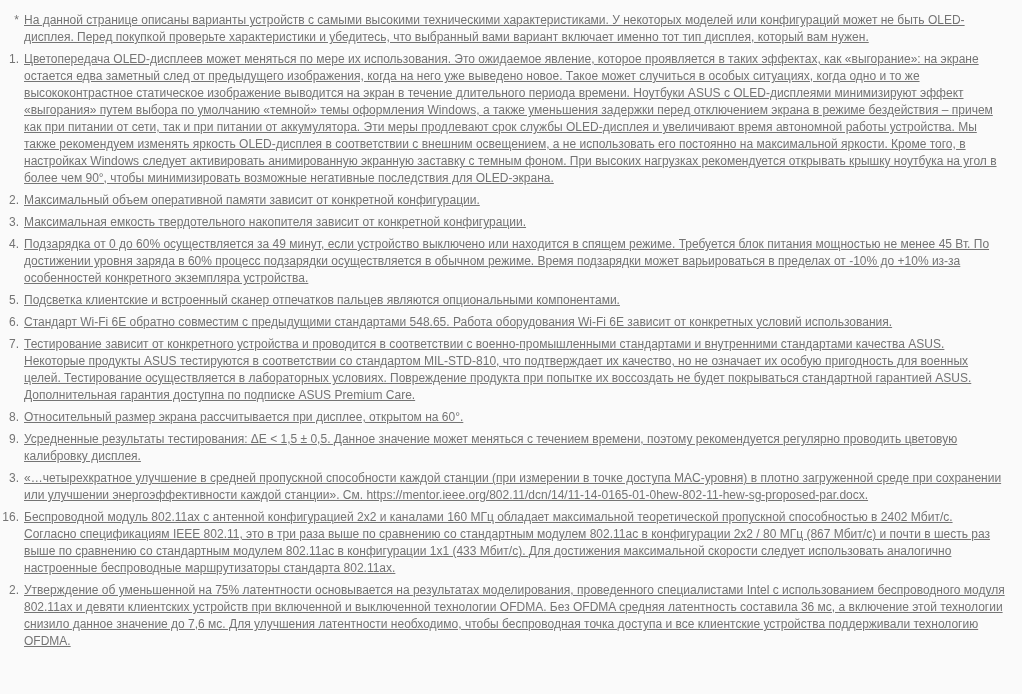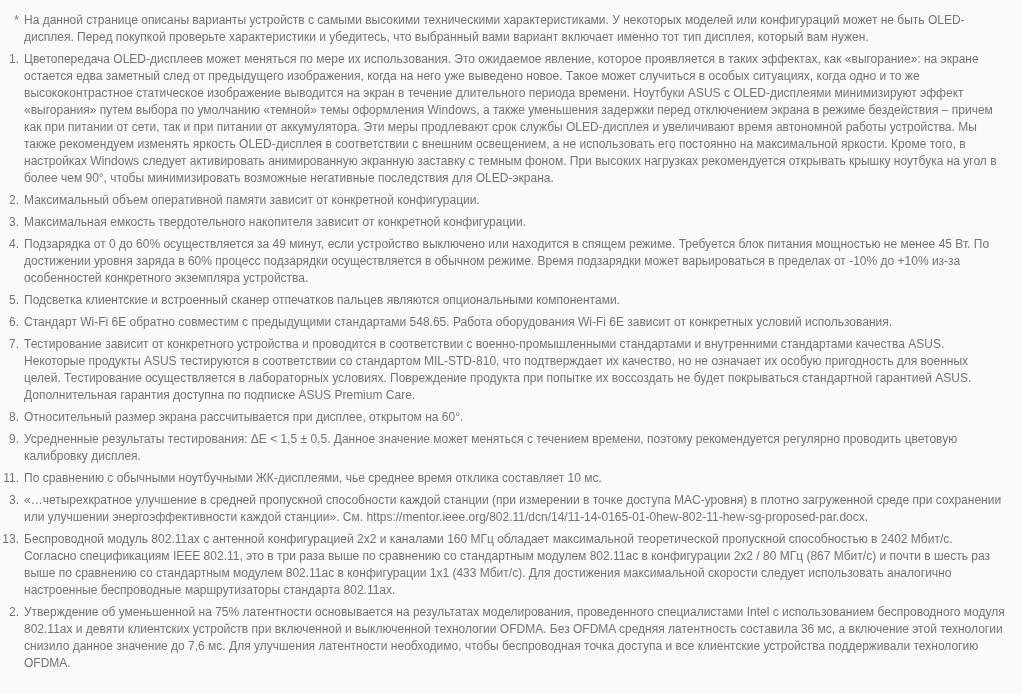--- a/index.html
+++ b/index.html
@@ -32,20 +32,21 @@
     position: absolute;
     left: 0;
     top: 0;
     width: 19px;
     text-align: right;
     white-space: nowrap;
   }
   .fn-text {
     margin: 0;
     text-align: left;
+    text-decoration: underline;
   }
 </style>
 </head>
 <body>
 
 <div class="page">
 
   <div class="fn">
     <span class="fn-marker">*</span>
     <p class="fn-text">На данной странице описаны варианты устройств с самыми высокими техническими характеристиками. У некоторых моделей или конфигураций может не быть OLED-дисплея. Перед покупкой проверьте характеристики и убедитесь, что выбранный вами вариант включает именно тот тип дисплея, который вам нужен.</p>
@@ -90,32 +91,28 @@
     <span class="fn-marker">8.</span>
     <p class="fn-text">Относительный размер экрана рассчитывается при дисплее, открытом на 60°.</p>
   </div>
 
   <div class="fn">
     <span class="fn-marker">9.</span>
     <p class="fn-text">Усредненные результаты тестирования: ΔE &lt; 1,5 ± 0,5. Данное значение может меняться с течением времени, поэтому рекомендуется регулярно проводить цветовую калибровку дисплея.</p>
   </div>
 
 
-  <div class="fn">
-    <span class="fn-marker">11.</span>
-    <p class="fn-text">По сравнению с обычными ноутбучными ЖК-дисплеями, чье среднее время отклика составляет 10 мс.</p>
-  </div>
 
   <div class="fn">
     <span class="fn-marker">3.</span>
     <p class="fn-text">«…четырехкратное улучшение в средней пропускной способности каждой станции (при измерении в точке доступа MAC-уровня) в плотно загруженной среде при сохранении или улучшении энергоэффективности каждой станции». См. https://mentor.ieee.org/802.11/dcn/14/11-14-0165-01-0hew-802-11-hew-sg-proposed-par.docx.</p>
   </div>
 
   <div class="fn">
-    <span class="fn-marker">13.</span>
+    <span class="fn-marker">16.</span>
     <p class="fn-text">Беспроводной модуль 802.11ax с антенной конфигурацией 2x2 и каналами 160 МГц обладает максимальной теоретической пропускной способностью в 2402 Мбит/с. Согласно спецификациям IEEE 802.11, это в три раза выше по сравнению со стандартным модулем 802.11ac в конфигурации 2x2 / 80 МГц (867 Мбит/с) и почти в шесть раз выше по сравнению со стандартным модулем 802.11ac в конфигурации 1x1 (433 Мбит/с). Для достижения максимальной скорости следует использовать аналогично настроенные беспроводные маршрутизаторы стандарта 802.11ax.</p>
   </div>
 
   <div class="fn">
     <span class="fn-marker">2.</span>
     <p class="fn-text">Утверждение об уменьшенной на 75% латентности основывается на результатах моделирования, проведенного специалистами Intel с использованием беспроводного модуля 802.11ax и девяти клиентских устройств при включенной и выключенной технологии OFDMA. Без OFDMA средняя латентность составила 36 мс, а включение этой технологии снизило данное значение до 7,6 мс. Для улучшения латентности необходимо, чтобы беспроводная точка доступа и все клиентские устройства поддерживали технологию OFDMA.</p>
   </div>
 
 </div>
 

